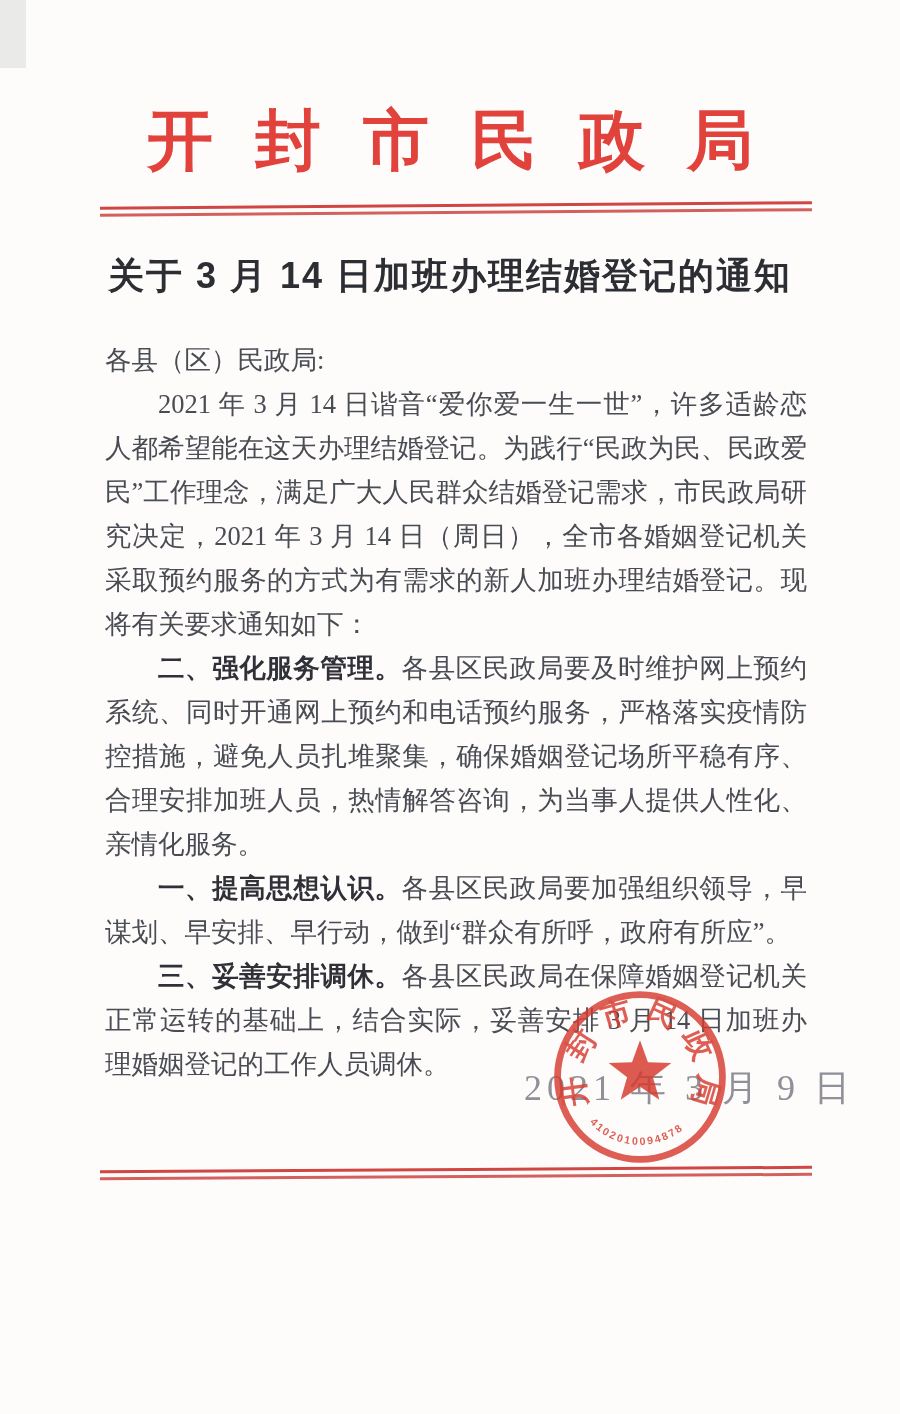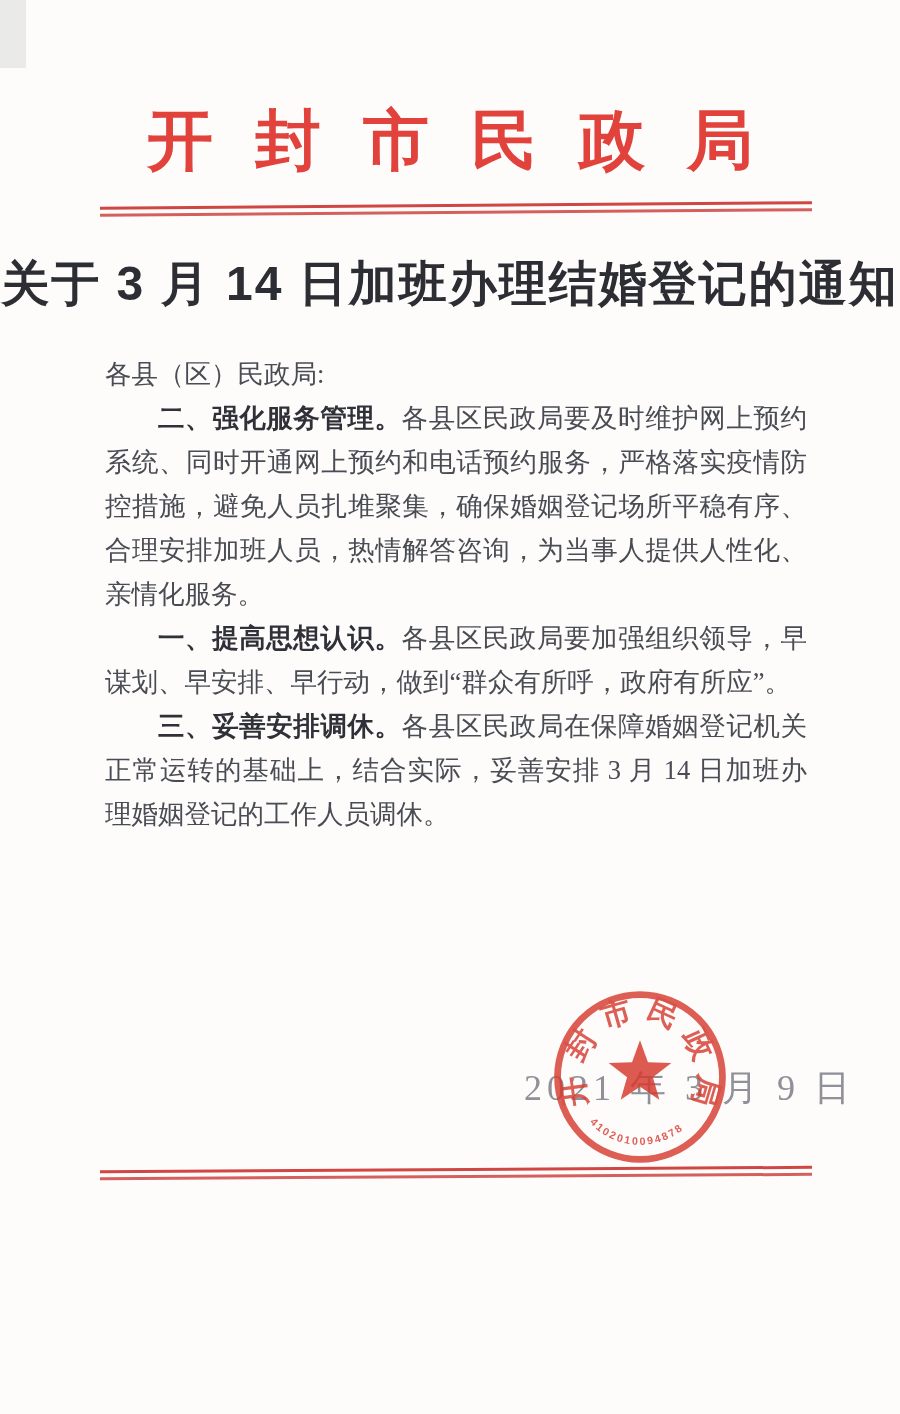--- a/index.html
+++ b/index.html
@@ -32,29 +32,28 @@
     border-top:3px solid #cf4643;
     border-bottom:3px solid #d4605e;
   }
   .rule-top{top:204px;transform:rotate(-0.45deg);}
   .rule-bottom{top:1168px;transform:rotate(-0.35deg);}
   
   .doc-title{
     position:absolute;left:0;top:252px;width:900px;margin:0;
     text-align:center;
     font-family:"Liberation Sans","DejaVu Sans",sans-serif;
-    font-size:48px;font-weight:bold;color:#2d2e33;
+    font-size:36px;font-weight:bold;color:#2d2e33;
     letter-spacing:2px;
   }
   
   .body-text{
     position:absolute;left:105px;top:338px;width:702px;
     font-size:26.5px;line-height:44px;color:#4a4c54;
     text-align:justify;
-    margin-top:14px;
   }
   .body-text p{margin:0;}
   .salutation{text-indent:0;}
   .para{text-indent:2em;}
   .ph{
     font-family:"Liberation Sans","DejaVu Sans",sans-serif;
     font-weight:bold;color:#303138;
   }
   
   .issue-date{
@@ -77,20 +76,21 @@
   <div class="scan-corner"></div>
 
   <div class="org-name">开封市民政局</div>
 
   <div class="double-rule rule-top"></div>
 
   <h1 class="doc-title">关于 3 月 14 日加班办理结婚登记的通知</h1>
 
   <div class="body-text">
     <p class="salutation">各县（区）民政局:</p>
+    <p class="para"><span>2021 年 3 月 14 日谐音“爱你爱一生一世”，许多适龄恋人都希望能在这天办理结婚登记。为践行“民政为民、民政爱民”工作理念，满足广大人民群众结婚登记需求，市民政局研究决定，2021 年 3 月 14 日（周日），全市各婚姻登记机关采取预约服务的方式为有需求的新人加班办理结婚登记。现将有关要求通知如下：</span></p>
     <p class="para"><span class="ph">二、强化服务管理。</span><span>各县区民政局要及时维护网上预约系统、同时开通网上预约和电话预约服务，严格落实疫情防控措施，避免人员扎堆聚集，确保婚姻登记场所平稳有序、合理安排加班人员，热情解答咨询，为当事人提供人性化、亲情化服务。</span></p>
     <p class="para"><span class="ph">一、提高思想认识。</span><span>各县区民政局要加强组织领导，早谋划、早安排、早行动，做到“群众有所呼，政府有所应”。</span></p>
     <p class="para"><span class="ph">三、妥善安排调休。</span><span>各县区民政局在保障婚姻登记机关正常运转的基础上，结合实际，妥善安排 3 月 14 日加班办理婚姻登记的工作人员调休。</span></p>
   </div>
 
   <div class="issue-date">2021 年 3 月 9 日</div>
 
   <div class="seal">
     <svg viewBox="0 0 200 200" xmlns="http://www.w3.org/2000/svg">
       <defs>

